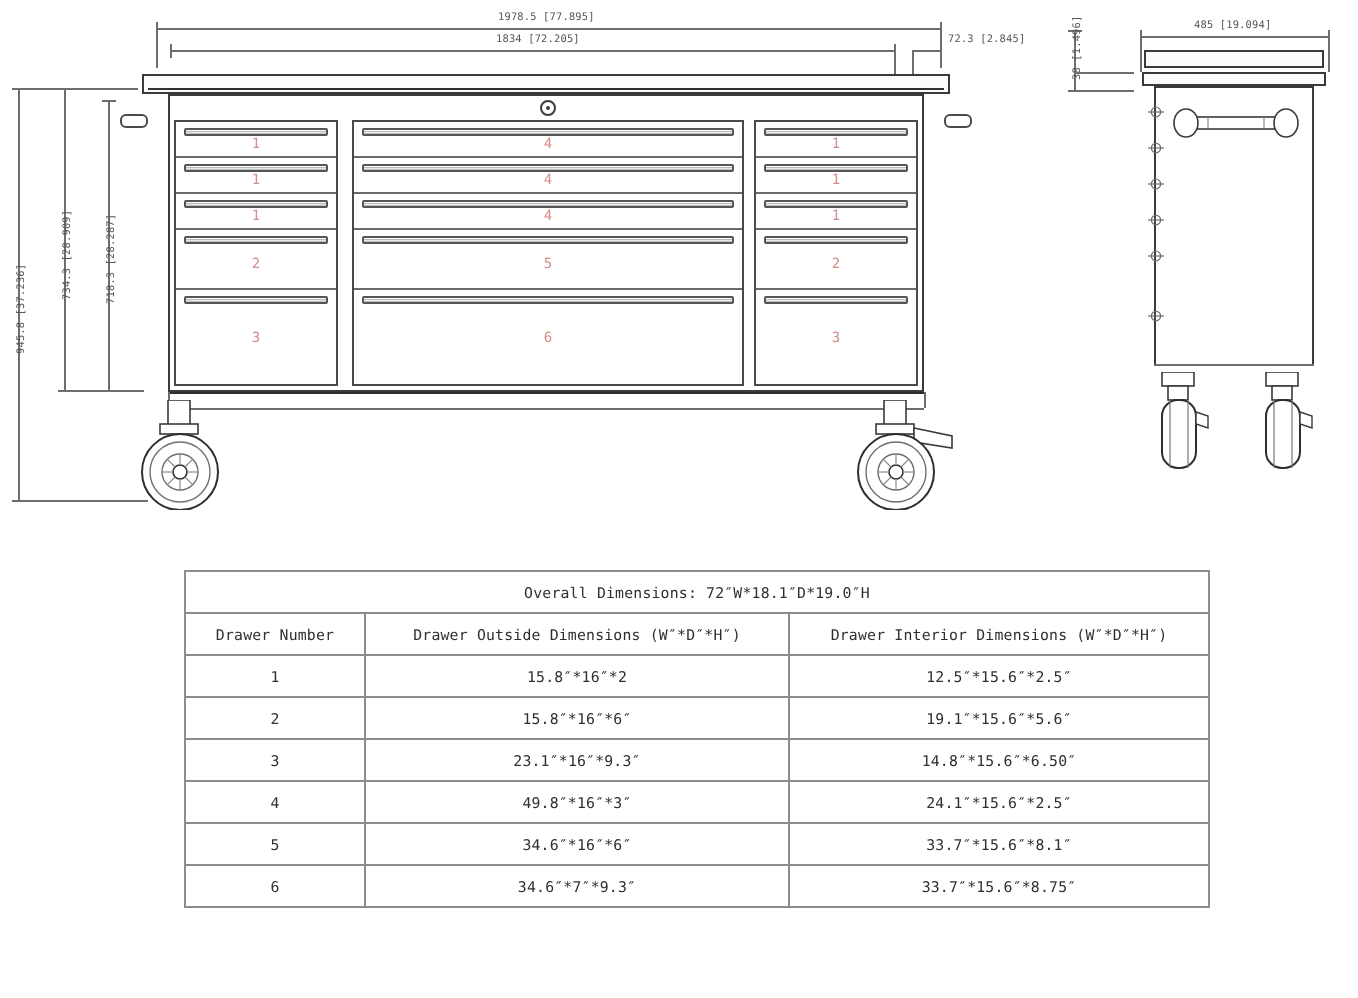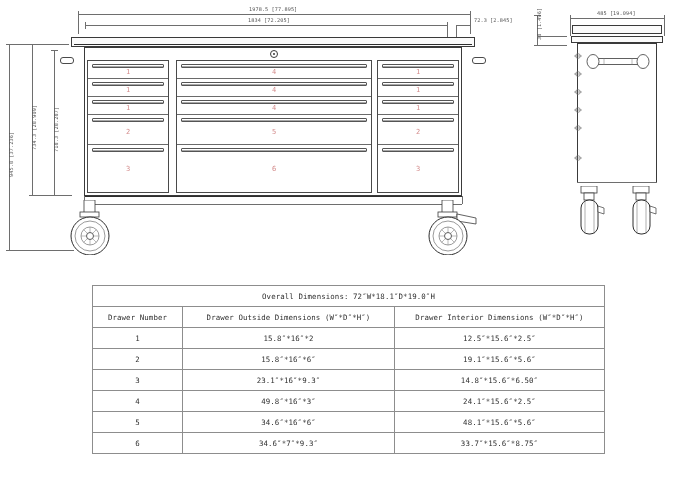--- a/index.html
+++ b/index.html
@@ -306,21 +306,21 @@
         <td>14.8″*15.6″*6.50″</td>
       </tr>
       <tr>
         <td>4</td>
         <td>49.8″*16″*3″</td>
         <td>24.1″*15.6″*2.5″</td>
       </tr>
       <tr>
         <td>5</td>
         <td>34.6″*16″*6″</td>
-        <td>48.1″*15.6″*5.6″</td>
+        <td>33.7″*15.6″*8.1″</td>
       </tr>
       <tr>
         <td>6</td>
         <td>34.6″*7″*9.3″</td>
         <td>33.7″*15.6″*8.75″</td>
       </tr>
     </tbody>
   </table>
 </div>
 

